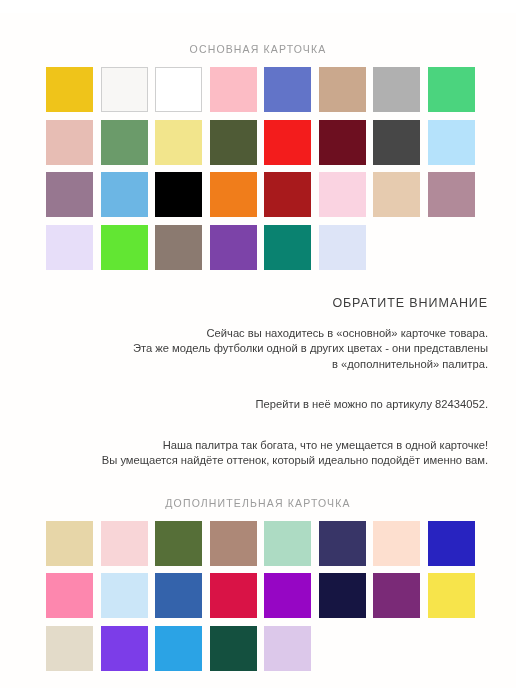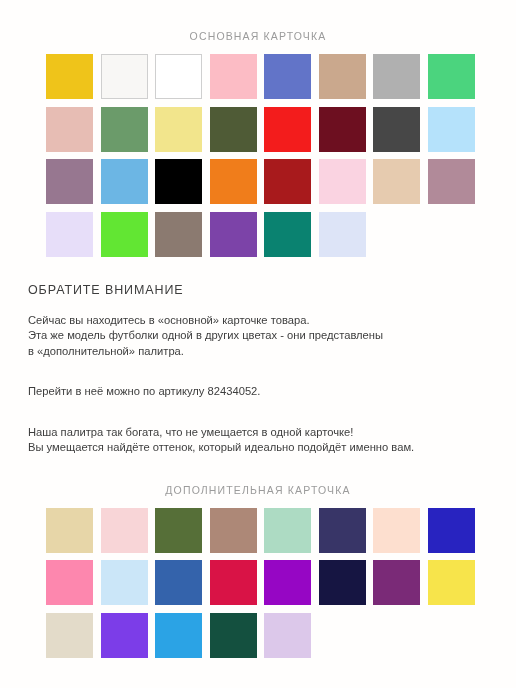--- a/index.html
+++ b/index.html
@@ -24,21 +24,21 @@
 
   
   .section-heading {
     text-align: center;
     font-size: 10.5px;
     letter-spacing: 1.15px;
     color: #9b9b9b;
     font-weight: 400;
     text-transform: uppercase;
   }
-  #main-card-heading { padding-top: 30px; }
+  #main-card-heading { padding-top: 30px; margin-top: 13px; }
   #extra-card-heading { padding-top: 12px; }
 
   
   .palette {
     width: 424px;
     margin: 0 auto;
     padding-top: 12px;
   }
   .palette-row {
     display: flex;
@@ -52,21 +52,21 @@
     box-sizing: border-box;
   }
   .swatch.bordered {
     border: 1px solid #cfcfcf;
   }
 
   
   .notice {
     margin: 16px auto;
     width: 460px;
-    text-align: left;
+    text-align: right;
   }
   .notice-title {
     font-size: 12.5px;
     letter-spacing: 0.9px;
     color: #3d3d3d;
     margin-top: 26px;
     margin-bottom: 16px;
     text-transform: uppercase;
   }
   .notice-para {

